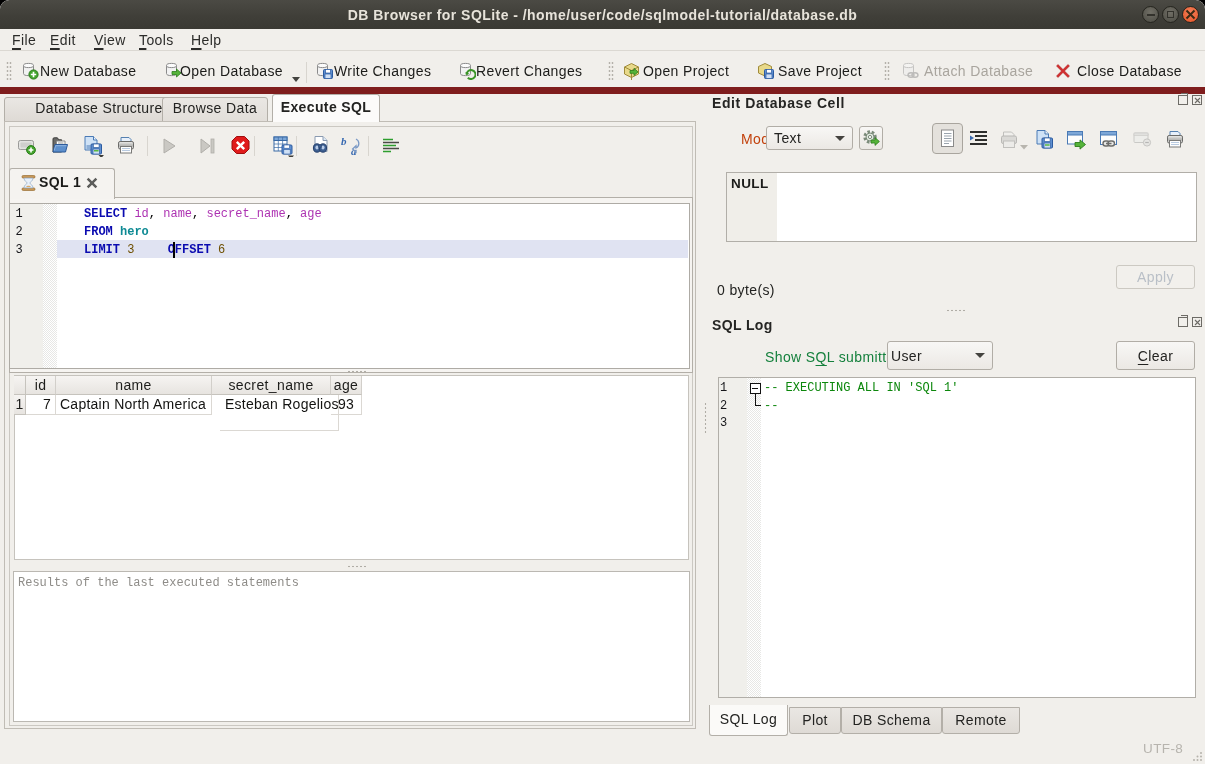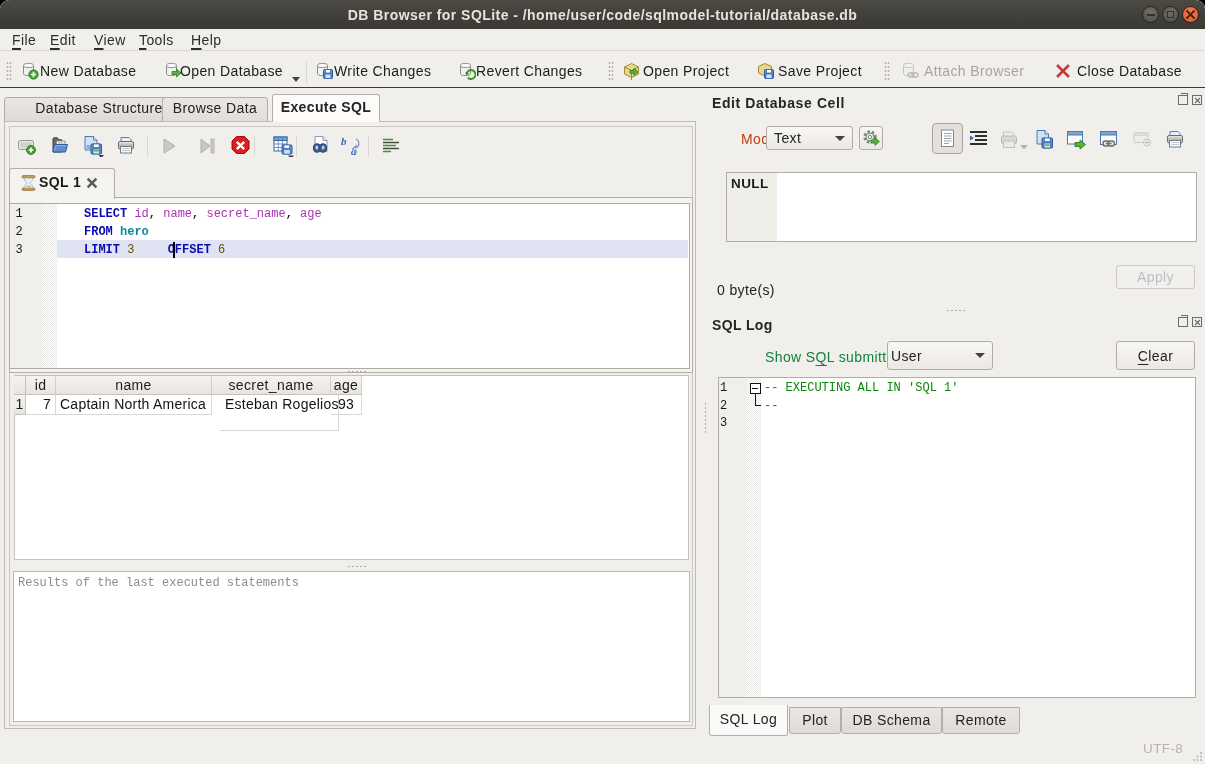--- a/index.html
+++ b/index.html
@@ -10,21 +10,21 @@
 #title{left:0;top:0;width:1205px;height:29px;background:linear-gradient(#4b4a44,#403f39 55%,#3a3933);border-bottom:1px solid #2e2d29;border-radius:9px 9px 0 0;}
 #title .txt{width:100%;text-align:center;top:7px;font-size:14px;font-weight:bold;color:#e7e3da;letter-spacing:0.45px;}
 .wbtn{top:6px;width:17px;height:17px;border-radius:50%;border:1.5px solid #26251f;box-sizing:border-box;}
 .wbtn.gray{background:radial-gradient(circle at 50% 35%,#716f66,#57564e 70%,#4b4a42);}
 .wbtn.orange{background:radial-gradient(circle at 50% 35%,#f4815c,#e95e32 75%,#d9511f);}
 
 #menubar{left:0;top:29px;width:1205px;height:21px;background:#f1efeb;border-bottom:1px solid #dbd8d2;}
 .mitem{top:3px;font-size:14px;color:#2c2c2a;}
 .mitem u{text-decoration-thickness:1.5px;text-underline-offset:3px;}
 
-#toolbar{left:0;top:51px;width:1205px;height:36px;background:#f1efeb;border-bottom:1px solid #7f1d1d;}
+#toolbar{left:0;top:51px;width:1205px;height:36px;background:#f1efeb;border-bottom:7px solid #7f1d1d;}
 .tbtxt{top:12px;font-size:14px;color:#1c1c1a;}
 .tbtxt.dis{color:#a9a59e;}
 .tbico{top:10px;}
 .handle{background-image:radial-gradient(circle,#b4b1aa 40%,transparent 46%);background-size:3px 4px;background-position:0 0;}
 .vsep{width:1px;background:#d8d5cf;}
 
 .tab{box-sizing:border-box;border:1px solid #b3afa8;border-radius:3px 3px 0 0;background:linear-gradient(#eae7e3,#dedad5);font-size:14px;color:#232321;text-align:center;}
 .tab.active{background:#fcfbfa;border-bottom:none;font-weight:bold;}
 #pane{left:4px;top:121px;width:692px;height:608px;border:1px solid #c0bcb5;box-sizing:border-box;background:#f1efeb;}
 
@@ -116,21 +116,21 @@
     <rect x="10" y="13" width="6" height="4.5" fill="#cfe0f5" stroke="#2c5ba0" stroke-width="0.7"></rect>
   </svg>
   <div class="a tbtxt" style="left:778px;">Save Project</div>
   <div class="a handle" style="left:884px;top:10px;width:6px;height:21px;"></div>
   <svg class="a tbico" style="left:900px;" width="19" height="19" viewBox="0 0 19 19" opacity="0.5">
     <path d="M3.5 4.5 v8 a5 2.1 0 0 0 10 0 v-8" fill="#eee" stroke="#9a9a9a"></path>
     <ellipse cx="8.5" cy="4.5" rx="5" ry="2.1" fill="#f8f8f8" stroke="#9a9a9a"></ellipse>
     <ellipse cx="11" cy="14" rx="3" ry="2.2" fill="none" stroke="#888" stroke-width="1.4"></ellipse>
     <ellipse cx="15" cy="14" rx="3" ry="2.2" fill="none" stroke="#888" stroke-width="1.4"></ellipse>
   </svg>
-  <div class="a tbtxt dis" style="left:924px;">Attach Browser</div>
+  <div class="a tbtxt dis" style="left:924px;">Attach Database</div>
   <svg class="a tbico" style="left:1055px;top:12px;" width="16" height="16" viewBox="0 0 16 16">
     <path d="M3 1.5 L8 6.5 L13 1.5 L14.5 3 L9.5 8 L14.5 13 L13 14.5 L8 9.5 L3 14.5 L1.5 13 L6.5 8 L1.5 3 Z" fill="#d22d2d" stroke="#a81f1f" stroke-width="0.5"></path>
   </svg>
   <div class="a tbtxt" style="left:1077px;">Close Database</div>
 </div>
 
 <div class="a tab" style="left:4px;top:97px;width:190px;height:25px;line-height:21px;">Database Structure</div>
 <div class="a tab" style="left:162px;top:97px;width:106px;height:37px;line-height:21px;">Browse Data</div>
 <div class="a tab active" style="left:272px;top:94px;width:108px;height:28px;line-height:24px;z-index:3;">Execute SQL</div>
 

